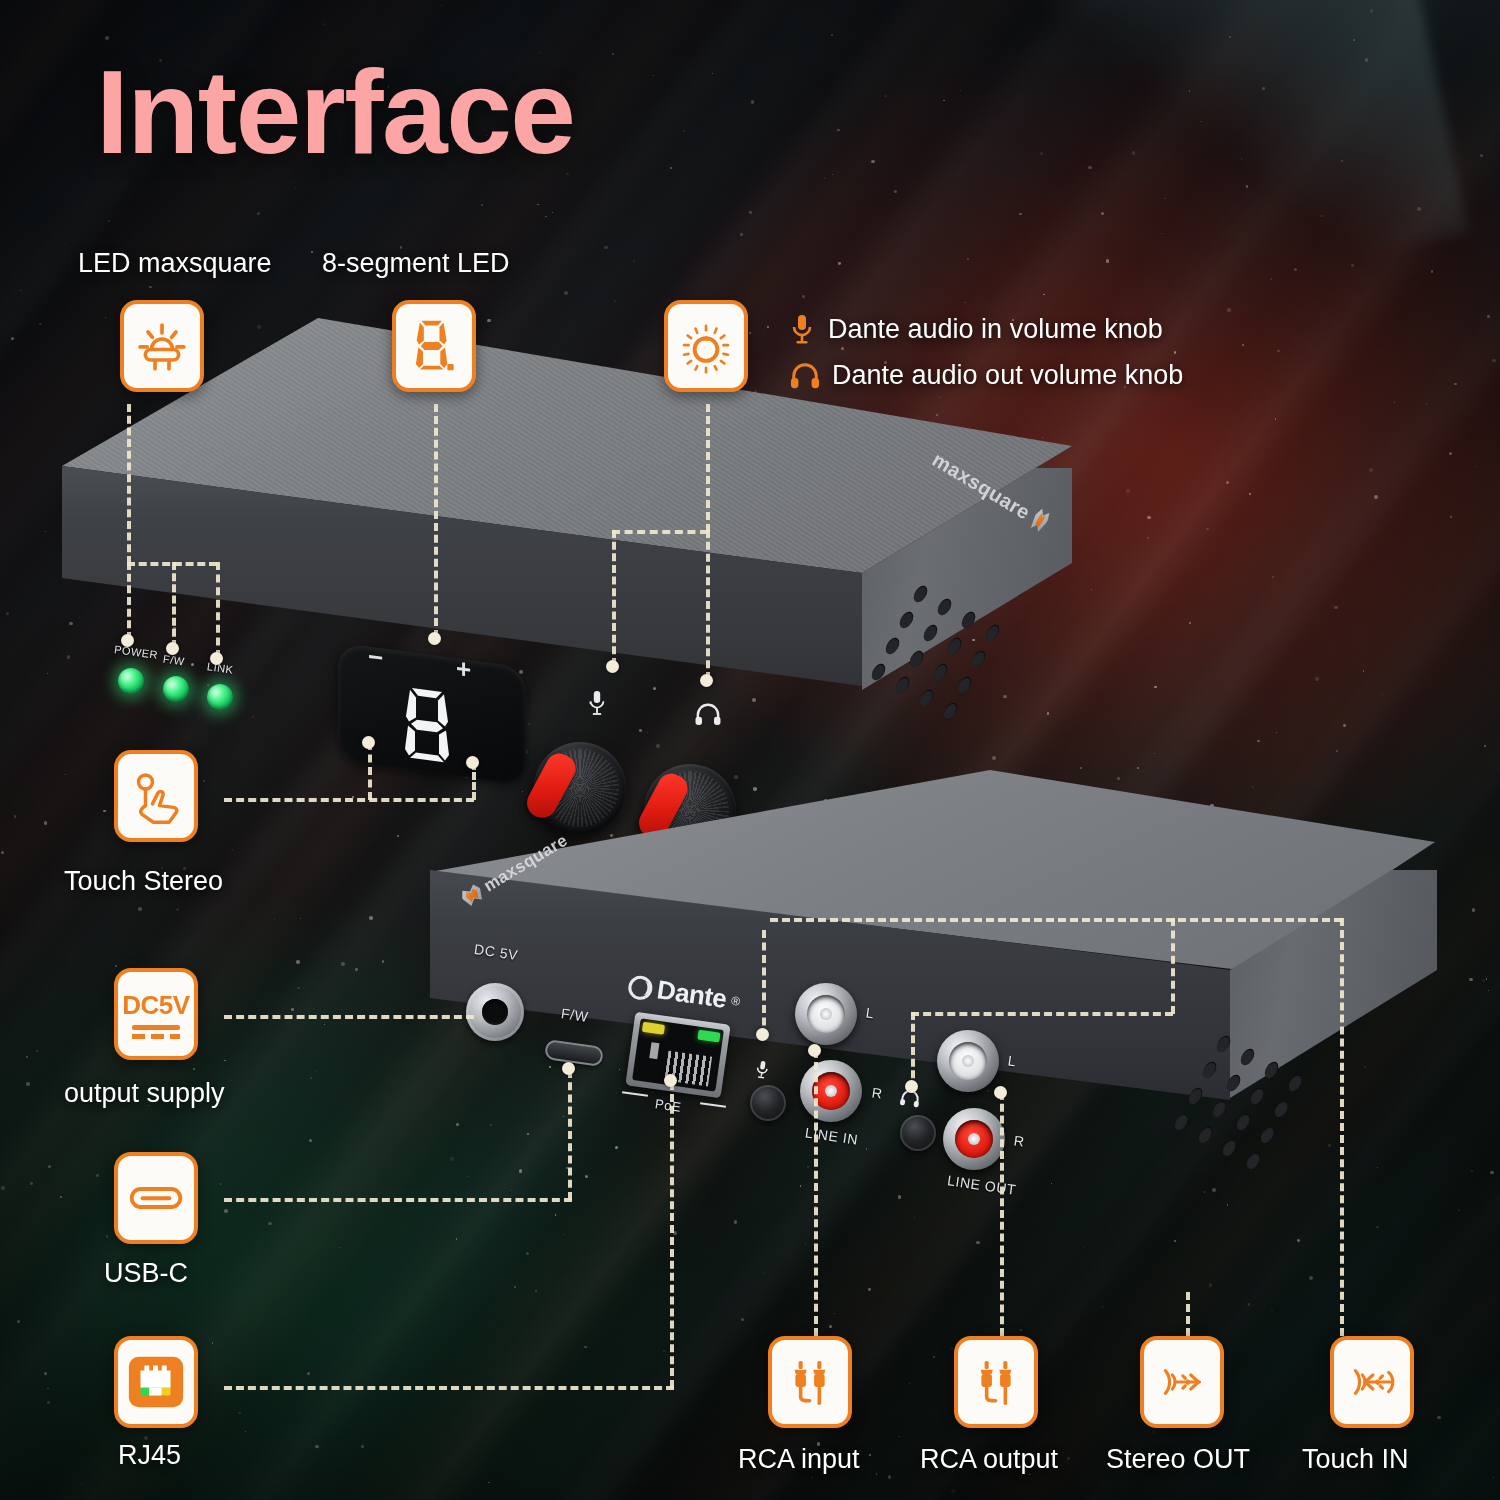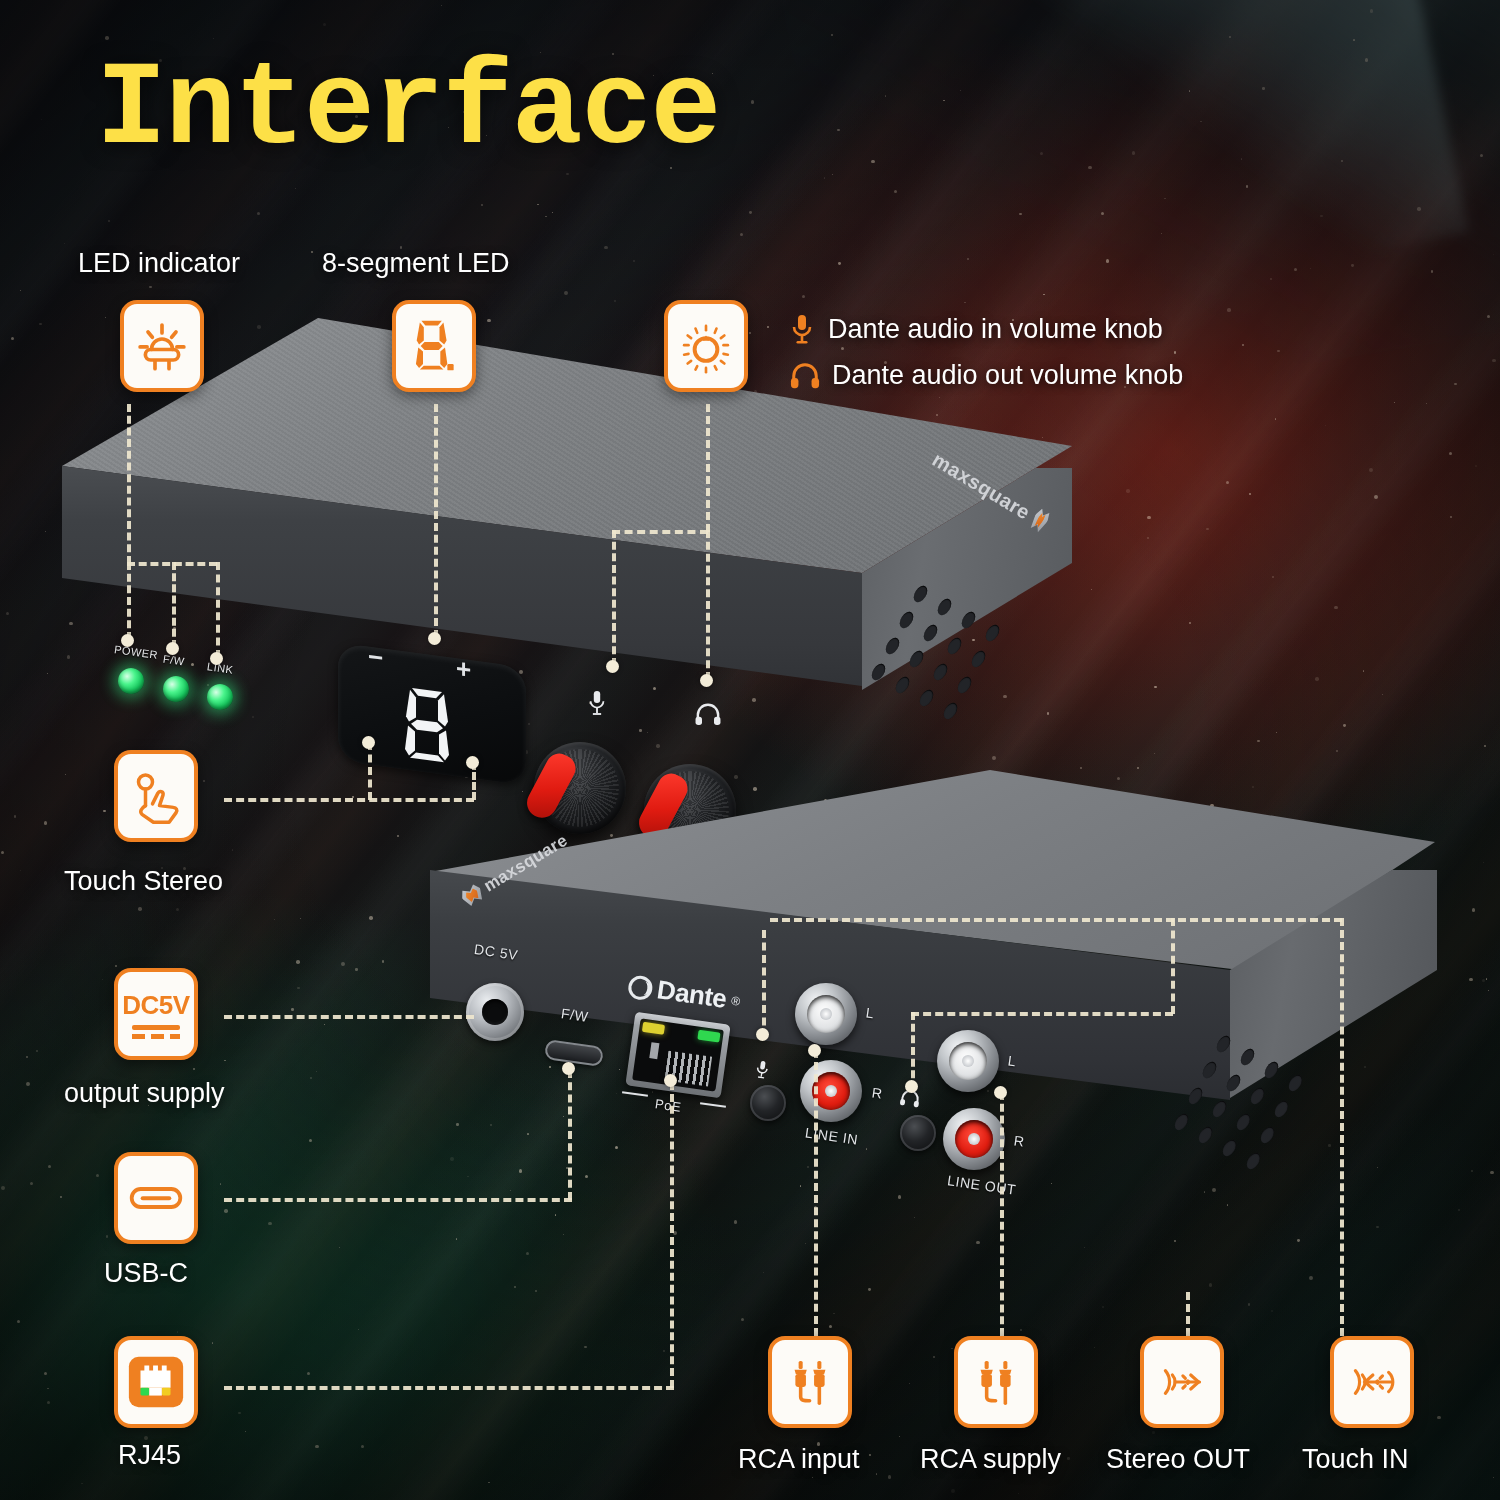--- a/index.html
+++ b/index.html
@@ -55,23 +55,22 @@
   .bg-vig{
     position:absolute; inset:0;
     background:radial-gradient(ellipse 1100px 900px at 50% 50%, transparent 40%, rgba(0,0,0,.55) 100%);
   }
   .specks{ position:absolute; inset:0; }
   .sp{ position:absolute; border-radius:50%; background:rgba(255,238,215,.85); filter:blur(.4px); }
 
   
   .title{
     position:absolute; left:96px; top:44px;
-    font-size:118px; font-weight:700; color:#fde047; letter-spacing:-1.5px;
+    font-size:118px; font-weight:700; color:#fca5a5; letter-spacing:-1.5px;
     text-shadow:0 3px 22px rgba(0,0,0,.65);
-    font-family:Liberation Mono, monospace;
   }
 
   
   .card{
     position:absolute; width:84px; height:92px; border-radius:17px;
     background:#fdfbf7; border:4px solid #ef8021;
     box-shadow:0 4px 14px rgba(0,0,0,.45);
     display:flex; align-items:center; justify-content:center;
   }
   .lbl{
@@ -916,21 +915,21 @@
   <div class="dash-v" style="left:1340px; top:918px; height:418px;"></div>
 
   <div class="dash-v" style="left:814px; top:1050px; height:286px;"></div>
   <div class="dot" style="left:808px; top:1044px;"></div>
 
   <div class="dash-v" style="left:1000px; top:1092px; height:244px;"></div>
   <div class="dot" style="left:994px; top:1086px;"></div>
 
   <div class="dash-v" style="left:1186px; top:1292px; height:44px;"></div>
 
-  <div class="lbl" style="left:78px; top:248px;">LED indicator</div>
+  <div class="lbl" style="left:78px; top:248px;">LED maxsquare</div>
   <div class="card" style="left:120px; top:300px;">
     <svg class="ic" viewBox="0 0 64 64">
       <g stroke="#ef8021" stroke-width="4.2" stroke-linecap="round" fill="none">
         <path d="M20 36 a12 12 0 0 1 24 0"></path>
         <rect x="13" y="36" width="38" height="12" rx="6"></rect>
         <line x1="32" y1="8" x2="32" y2="17"></line>
         <line x1="16" y1="16" x2="21" y2="22"></line>
         <line x1="48" y1="16" x2="43" y2="22"></line>
         <line x1="7" y1="33" x2="15" y2="33"></line>
         <line x1="49" y1="33" x2="57" y2="33"></line>
@@ -1059,21 +1058,21 @@
         <rect x="41" y="6" width="5" height="10" rx="2"></rect>
         <path d="M13 17 h15 l-1.5 5 h-12 z"></path>
         <path d="M36 17 h15 l-1.5 5 h-12 z"></path>
         <rect x="14" y="22" width="13" height="16" rx="3"></rect>
         <rect x="37" y="22" width="13" height="16" rx="3"></rect>
       </g>
       <path d="M20.5 38 v12 c0 5 5 5 10 5 h1" stroke="#ef8021" stroke-width="4.4" fill="none" stroke-linecap="round"></path>
       <path d="M43.5 38 v20" stroke="#ef8021" stroke-width="4.4" fill="none" stroke-linecap="round"></path>
     </svg>
   </div>
-  <div class="lbl" style="left:920px; top:1444px;">RCA supply</div>
+  <div class="lbl" style="left:920px; top:1444px;">RCA output</div>
 
   <div class="card" style="left:1140px; top:1336px;">
     <svg class="ic" viewBox="0 0 64 64" style="width:56px;height:56px">
       <g stroke="#ef8021" stroke-width="3.6" fill="none" stroke-linecap="round">
         <path d="M13 19 a20 20 0 0 1 0 26"></path>
         <path d="M21 24 a12 12 0 0 1 0 16"></path>
         <line x1="24" y1="32" x2="52" y2="32"></line>
         <path d="M42 24 l9 8 l-9 8"></path>
         <path d="M33 25 l7 7 l-7 7" stroke-dasharray="4 4"></path>
       </g>

